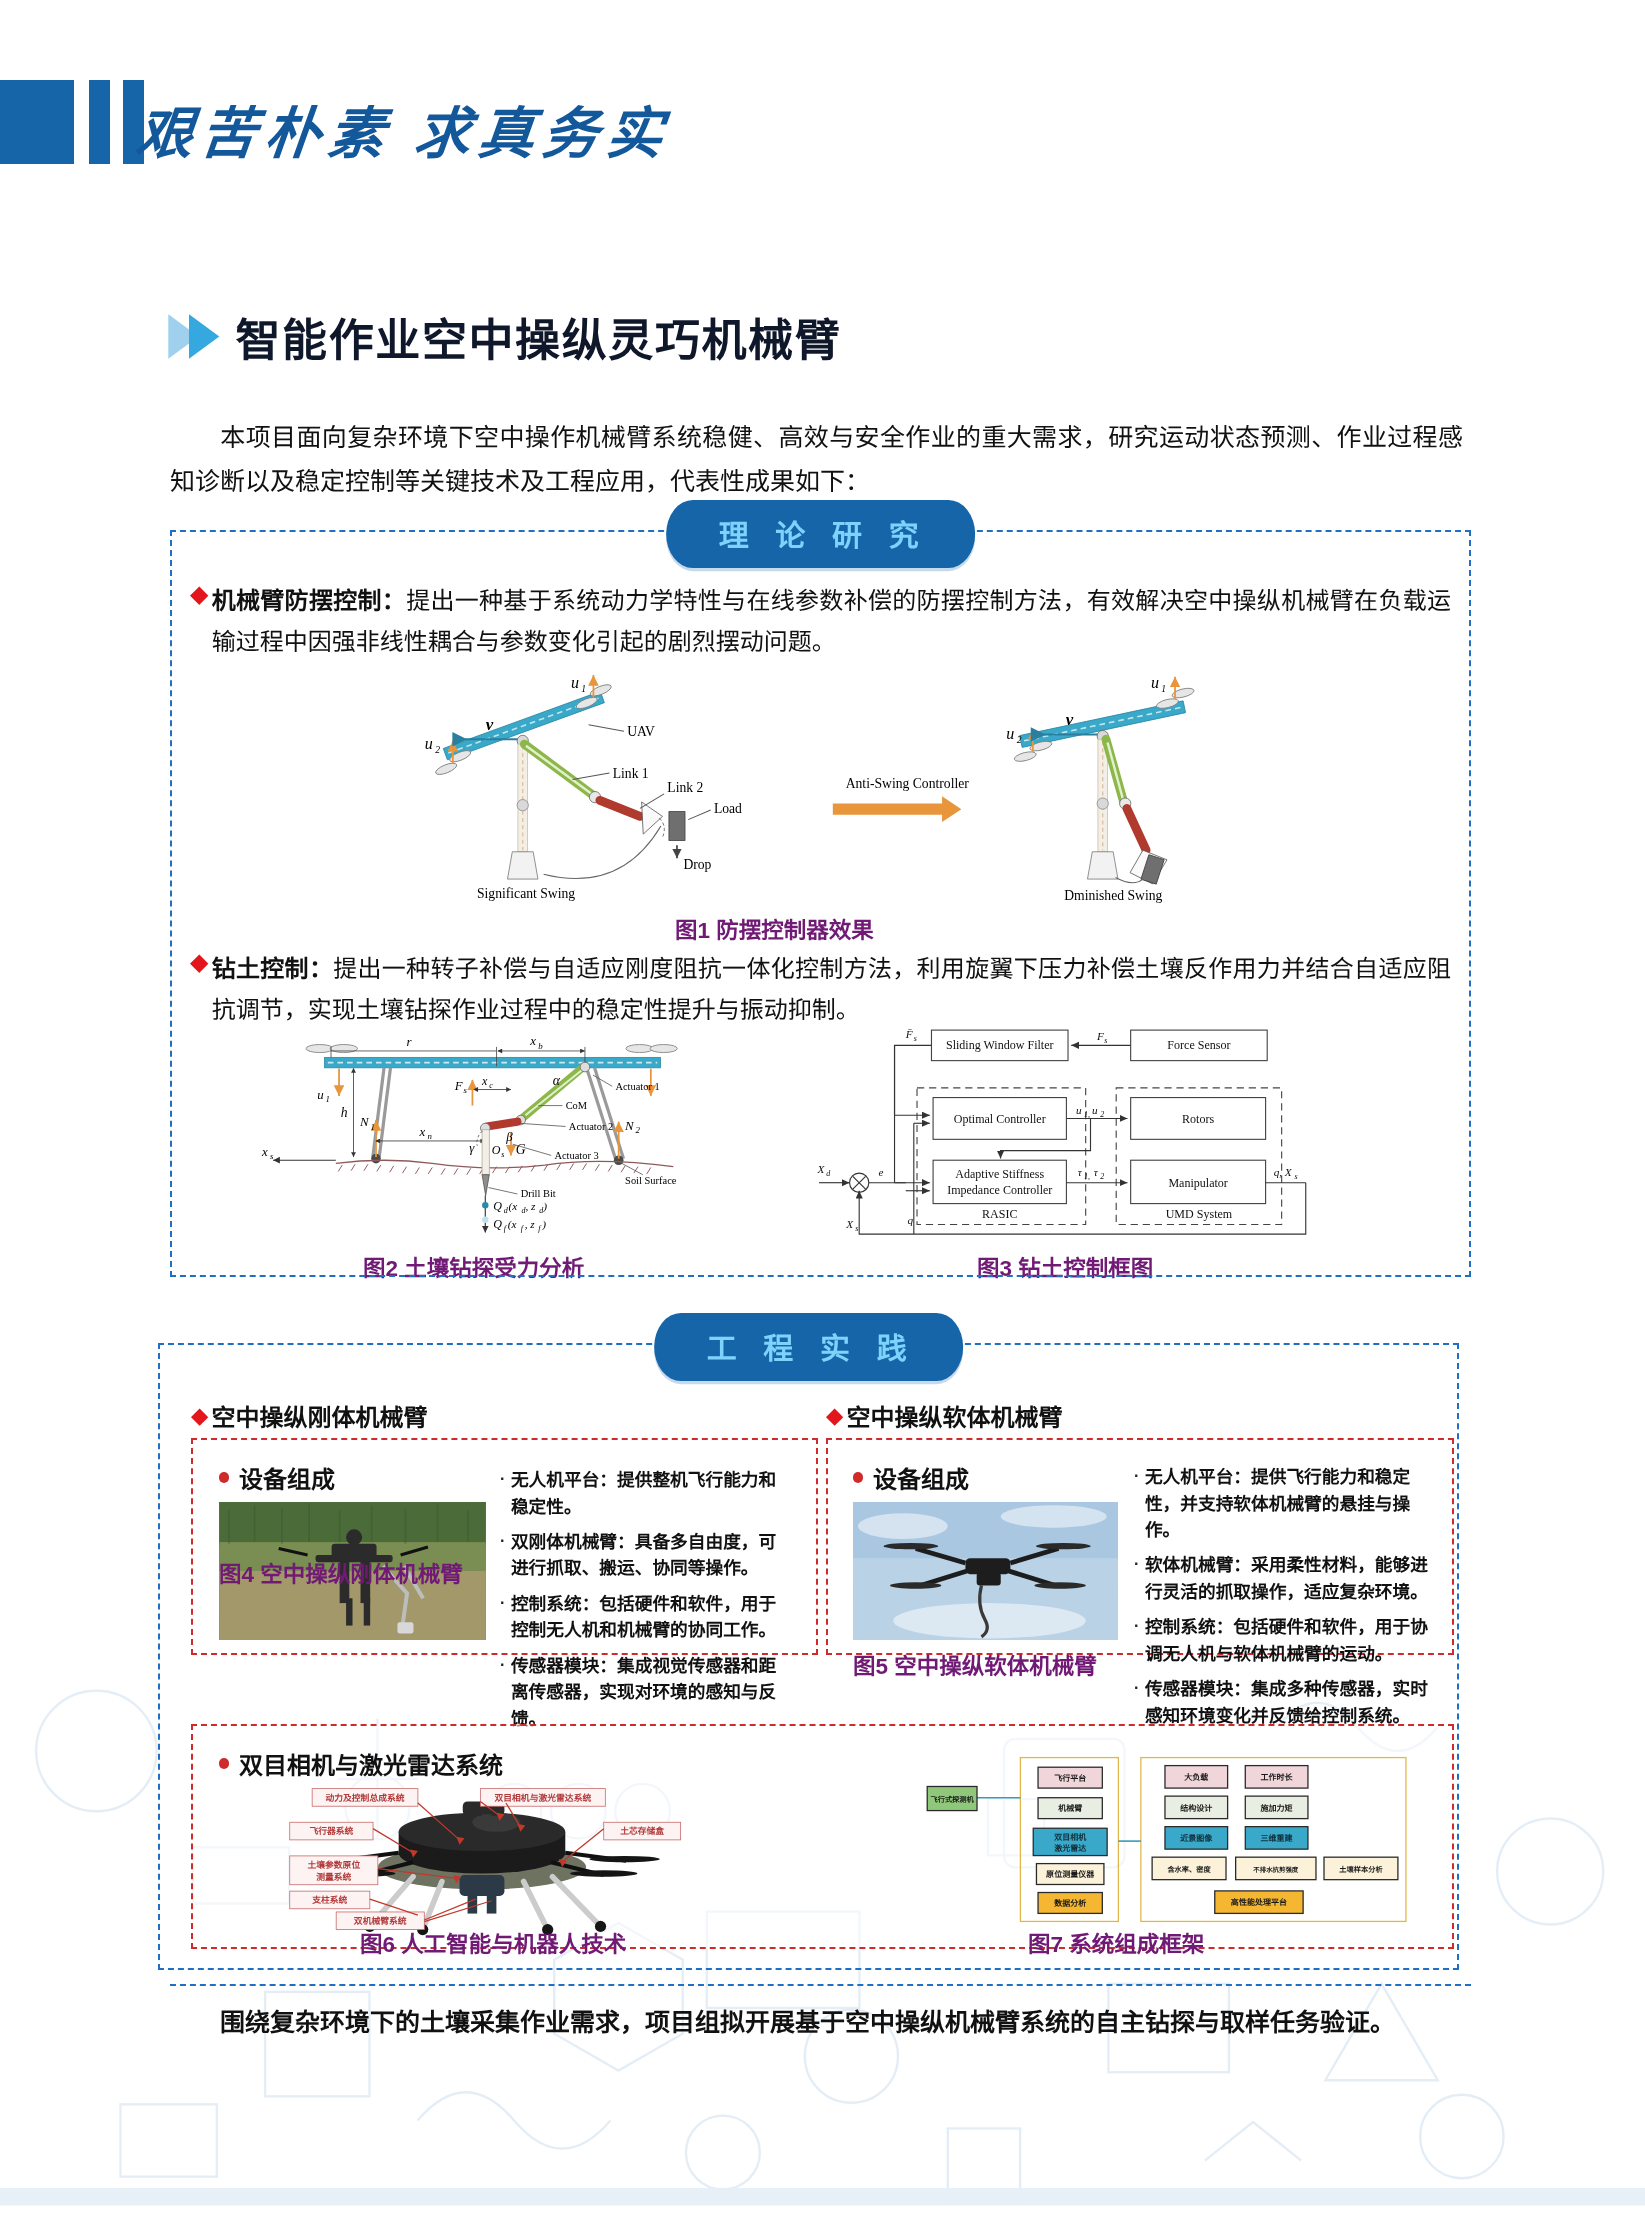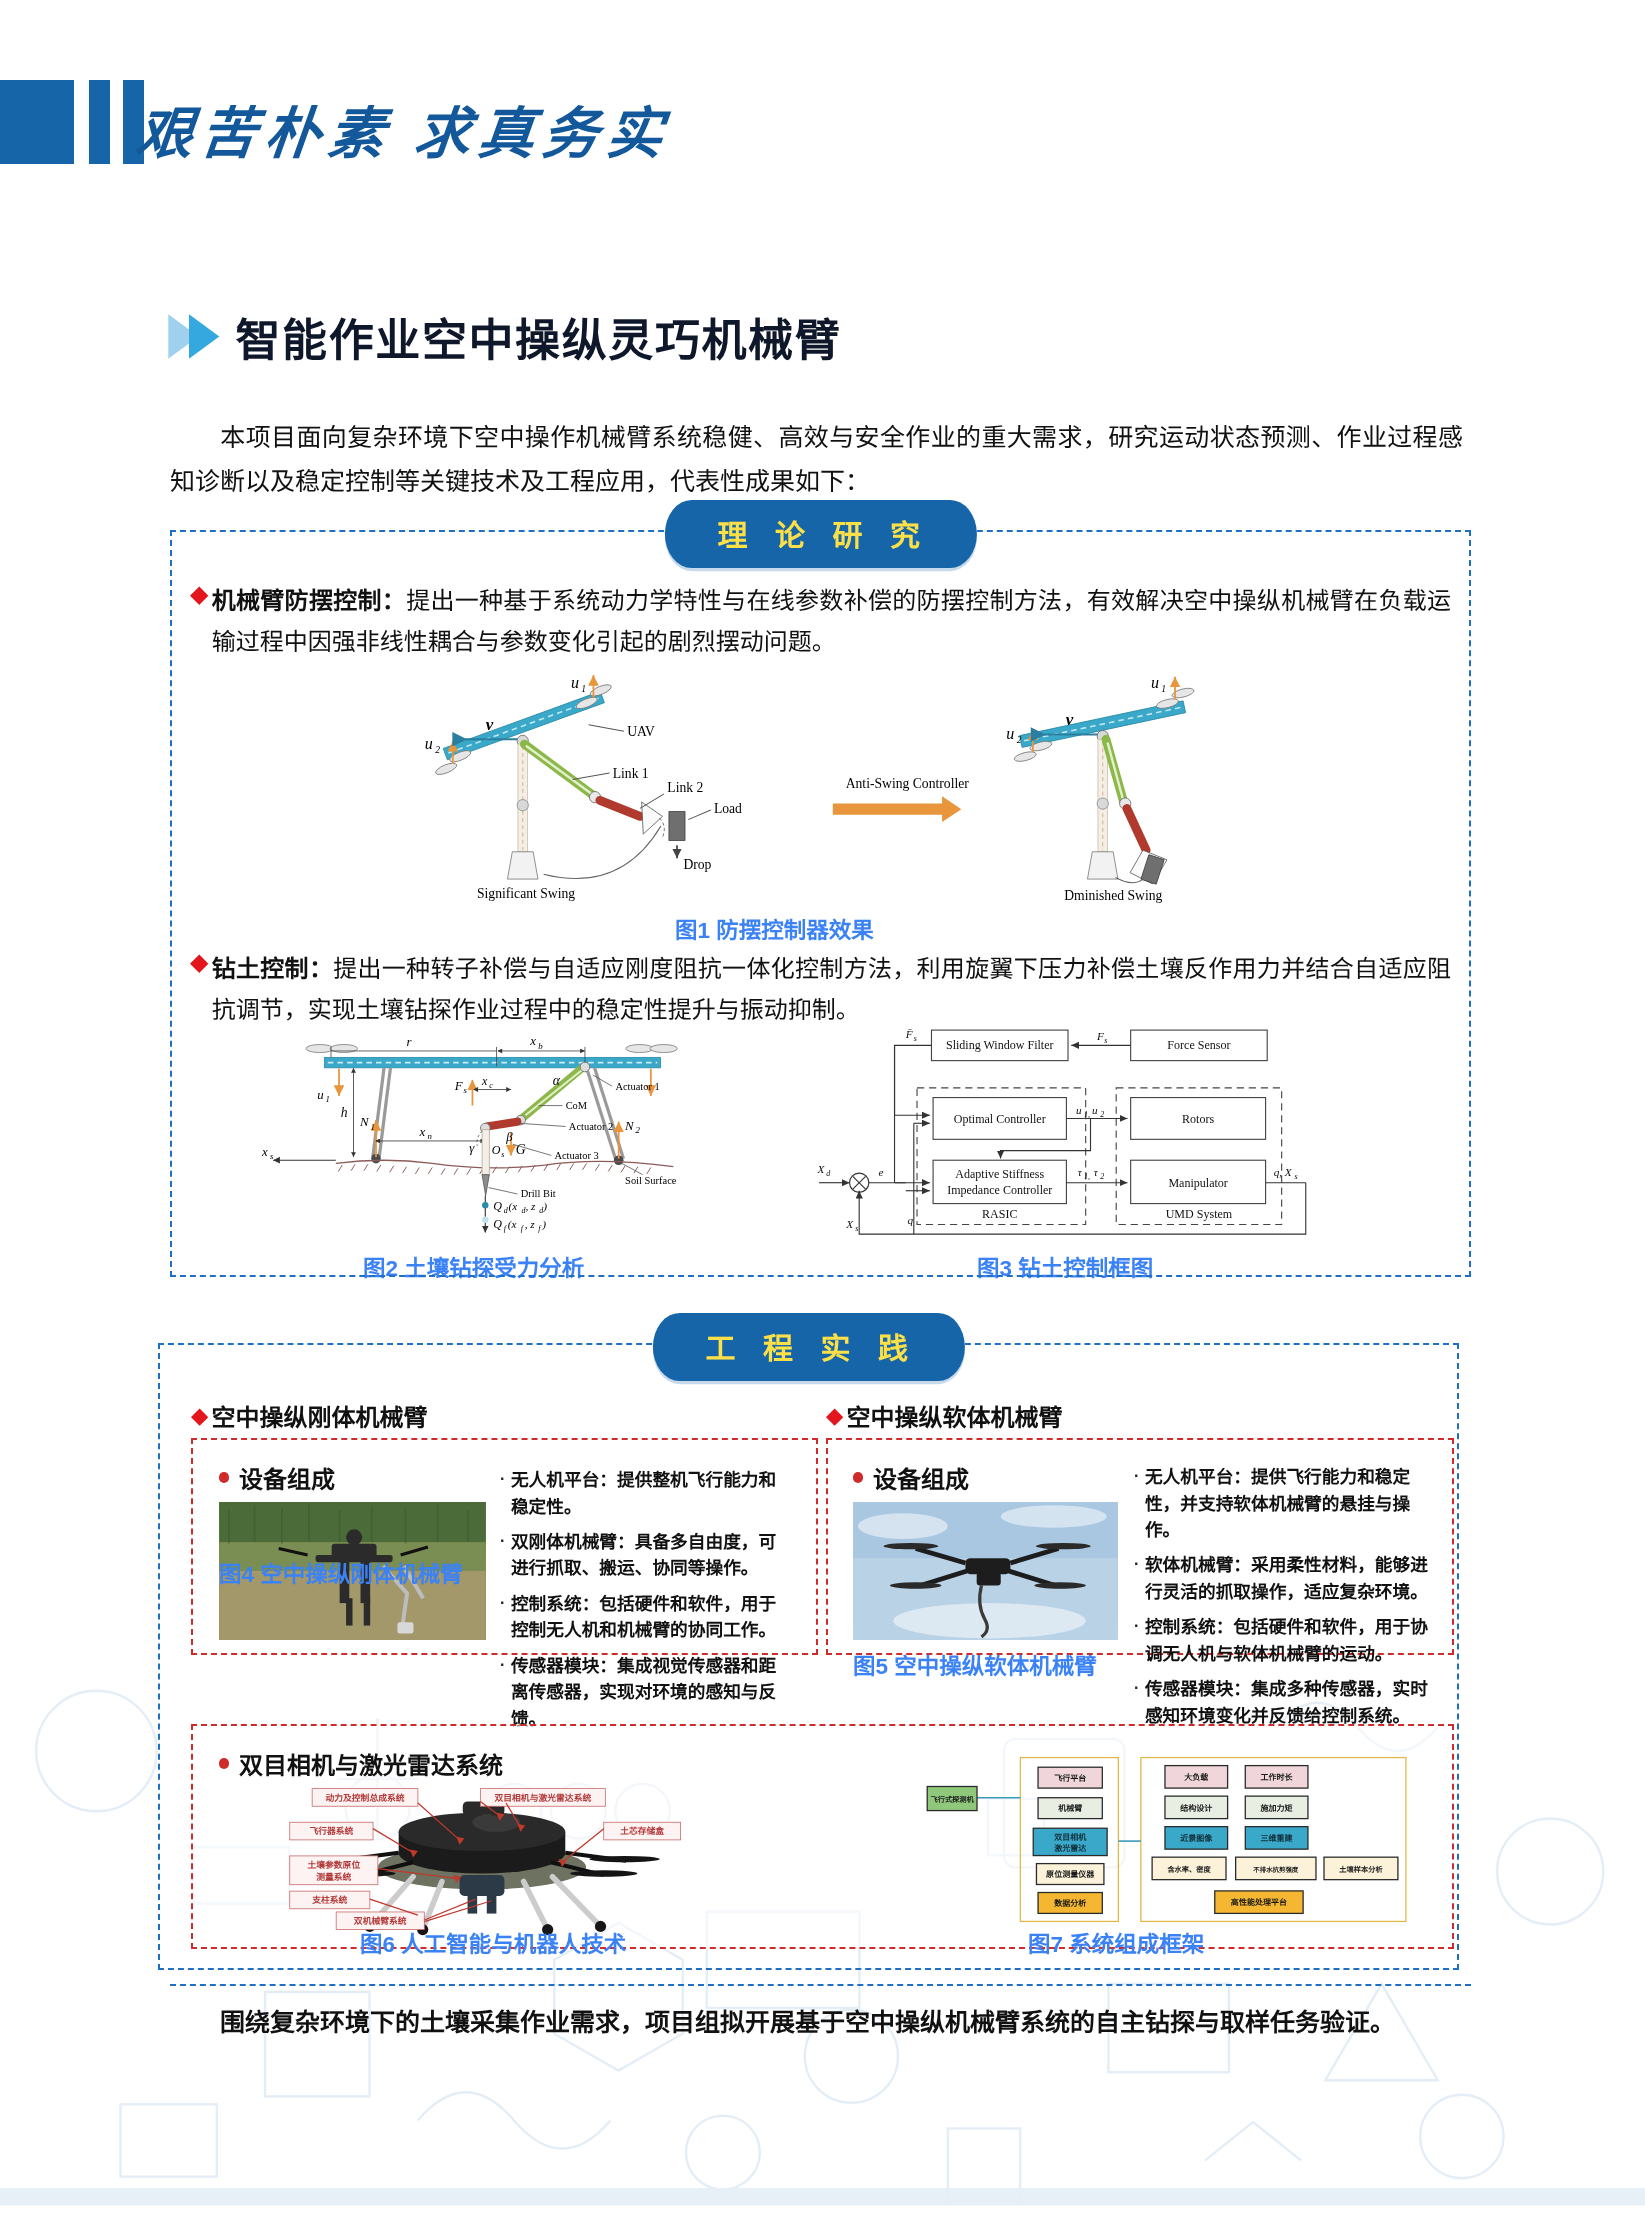--- a/index.html
+++ b/index.html
@@ -53,39 +53,39 @@
 
   
   .section {
     position:absolute; border:2px dashed #1f6fc4; background:transparent; z-index:2;
   }
   .sec1 { left:170px; top:530px; width:1301px; height:747px; }
   .sec2 { left:158px; top:1343px; width:1301px; height:627px; }
 
   .sec-badge {
     position:absolute; top:-32px; left:50%; transform:translateX(-50%);
-    background:#1565a8; color:#fde047; font-size:30px; font-weight:700;
+    background:#1565a8; color:#7dd3fc; font-size:30px; font-weight:700;
     letter-spacing:9.6px; padding:11.2px 47px 13px 53px;
     border-radius:37px/47px;
     box-shadow:0 3.2px 0 rgba(180,205,230,.75);
-    white-space:nowrap; z-index:5;
+    white-space:nowrap; z-index:5;font-family:Liberation Serif, serif;
   }
 
   
   .bullet { position:absolute; display:flex; align-items:flex-start; }
   .dia { color:#e2161c; font-size:24px; line-height:1.2; margin-right:3.2px; flex:0 0 auto; }
   .bl-text { font-size:24px; line-height:1.72; color:#111; font-weight:700; text-align:justify; }
   .bl-text .lead { font-weight:700; }
   .bl-text .body { font-weight:500;margin-top:48px; }
 
   .b1 { left:190px; top:580px; width:1261px; }
   .b2 { left:190px; top:948px; width:1261px; }
 
   
-  .cap { position:absolute; font-size:22.5px; font-weight:600; color:#3b82f6; white-space:nowrap; }
+  .cap { position:absolute; font-size:22.5px; font-weight:600; color:#701a75; white-space:nowrap; }
 
   
   .fig1 { position:absolute; left:386px; top:667px; width:884px; height:241px; }
 
   
   .fig2 { position:absolute; left:241px; top:1022px; width:450px; height:217px; }
   .fig3 { position:absolute; left:811px; top:1022px; width:506px; height:217px; }
 
   
   .eng-head { position:absolute; display:flex; align-items:center; font-size:24px; font-weight:700; color:#111; }

